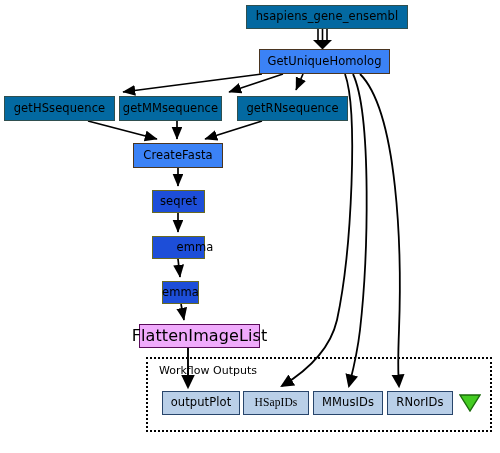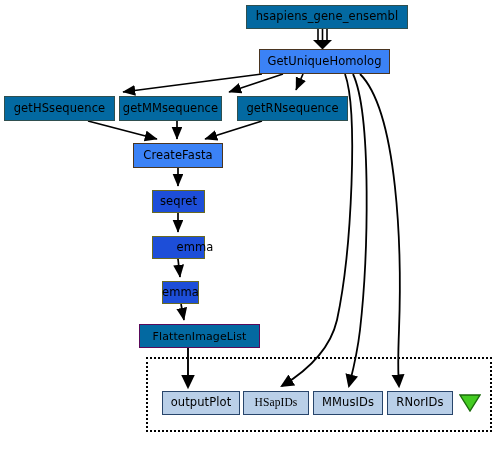--- a/index.html
+++ b/index.html
@@ -45,23 +45,23 @@
   .node-proc {
     background: #3b82f6;
     border-color: #4a3520;
   }
   .node-tool {
     background: #1d4ed8;
     border-color: #6a6a20;
     text-align: right;
   }
   .node-flatten {
-    background: #0369a1;
+    background: #f0abfc;
     border-color: #5a0a5a;
-    font-size: 11px;
+    font-size: 16px;
   }
   .node-output {
     background: #b9cfe8;
     border-color: #28456b;
   }
   .outputs-group {
     position: absolute;
     box-sizing: border-box;
     border: 2px dotted #000000;
     background: transparent;
@@ -152,20 +152,21 @@
     <g>
       <path d="M353,74 C372,115 368,260 360,330 C357,356 352,374 349,386" stroke="#000" stroke-width="1.8" fill="none" marker-end="url(#ahbig)"></path>
     </g>
 
     <g>
       <path d="M360,74 C398,112 402,250 399,330 C398,356 398,374 399,386" stroke="#000" stroke-width="1.8" fill="none" marker-end="url(#ahbig)"></path>
     </g>
   </svg>
 
   <div class="outputs-group" style="left: 146px; top: 357px; width: 346px; height: 75px;"></div>
+  <div class="outputs-label" style="left: 159px; top: 364px;">Workflow Outputs</div>
 
   <svg class="green-triangle" viewBox="0 0 22 18" width="22" height="18" style="left: 459px; top: 394px;">
     <path d="M1,1 L21,1 L11,17 z" fill="#44cc22" stroke="#1b6b0b" stroke-width="1.4"></path>
   </svg>
 
   <div id="node-layer">
       <div class="node node-input" style="left: 246px; top: 5px; width: 162px; height: 24px;">
         <span>hsapiens_gene_ensembl</span>
       </div>
       <div class="node node-proc" style="left: 259px; top: 49px; width: 131px; height: 25px;">

